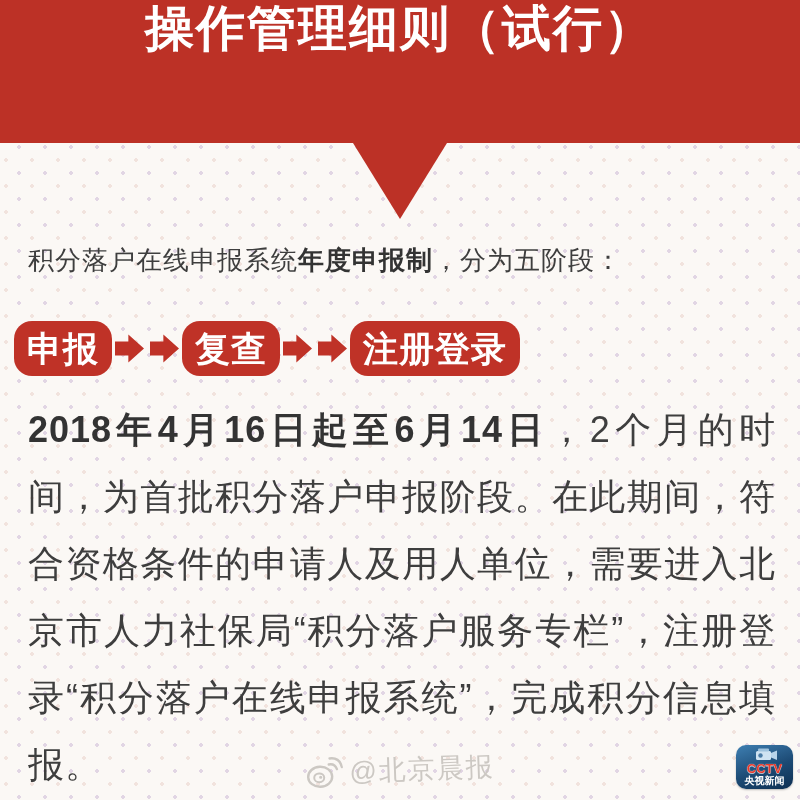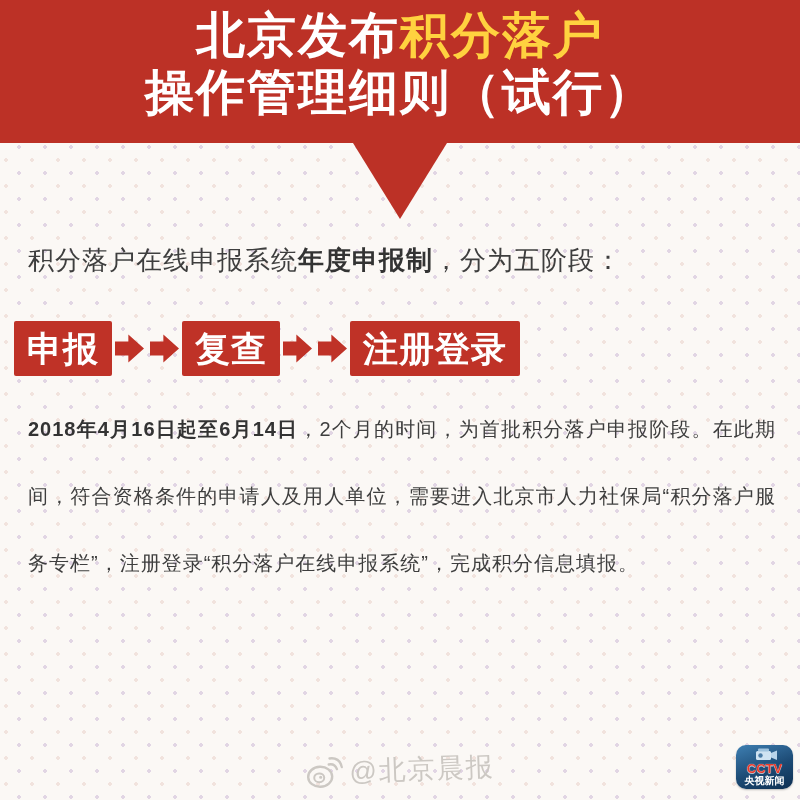--- a/index.html
+++ b/index.html
@@ -54,34 +54,34 @@
     display:flex;align-items:center;
   }
   .stage-pill{
     background:#bf3227;
     color:#fff;
     font-weight:bold;
     font-size:35px;
     height:55px;
     line-height:55px;
     padding:0 13px;
-    border-radius:2px;
+    border-radius:18px;
     letter-spacing:1px;
     white-space:nowrap;
   }
   .flow-arrow{
     width:29px;height:32px;
     background:#bf3227;
     margin:0 3px;
     clip-path:polygon(0% 28%,46% 28%,46% 6%,100% 50%,46% 94%,46% 72%,0% 72%);
   }
   
   .para{
     position:absolute;left:28px;top:396px;width:748px;
-    font-size:20px;color:#3e3e3e;
+    font-size:36px;color:#3e3e3e;
     line-height:67px;
     letter-spacing:1px;
     text-align:justify;
   }
   .para .b{font-weight:bold;color:#333;}
   
   .watermark{
     position:absolute;left:0;top:752px;width:800px;
     display:flex;align-items:center;justify-content:center;
     color:#ccc8c3;
@@ -112,23 +112,20 @@
     font-size:10px;font-weight:bold;color:#ffffff;
     line-height:12px;letter-spacing:0px;
   }
 </style>
 </head>
 <body>
 
 <div class="page">
 
   <div class="banner">
-    <div class="title-line title-line1">
-      <span>北京发布</span><span class="accent-yellow">积分落户</span>
-    </div>
     <div class="title-line">操作管理细则（试行）</div>
   </div>
   <div class="banner-tail"></div>
 
   <div class="intro">
     <span>积分落户在线申报系统</span><span class="b">年度申报制</span><span>，分为五阶段：</span>
   </div>
 
   <div class="stages">
     <div class="stage-pill">申报</div>

